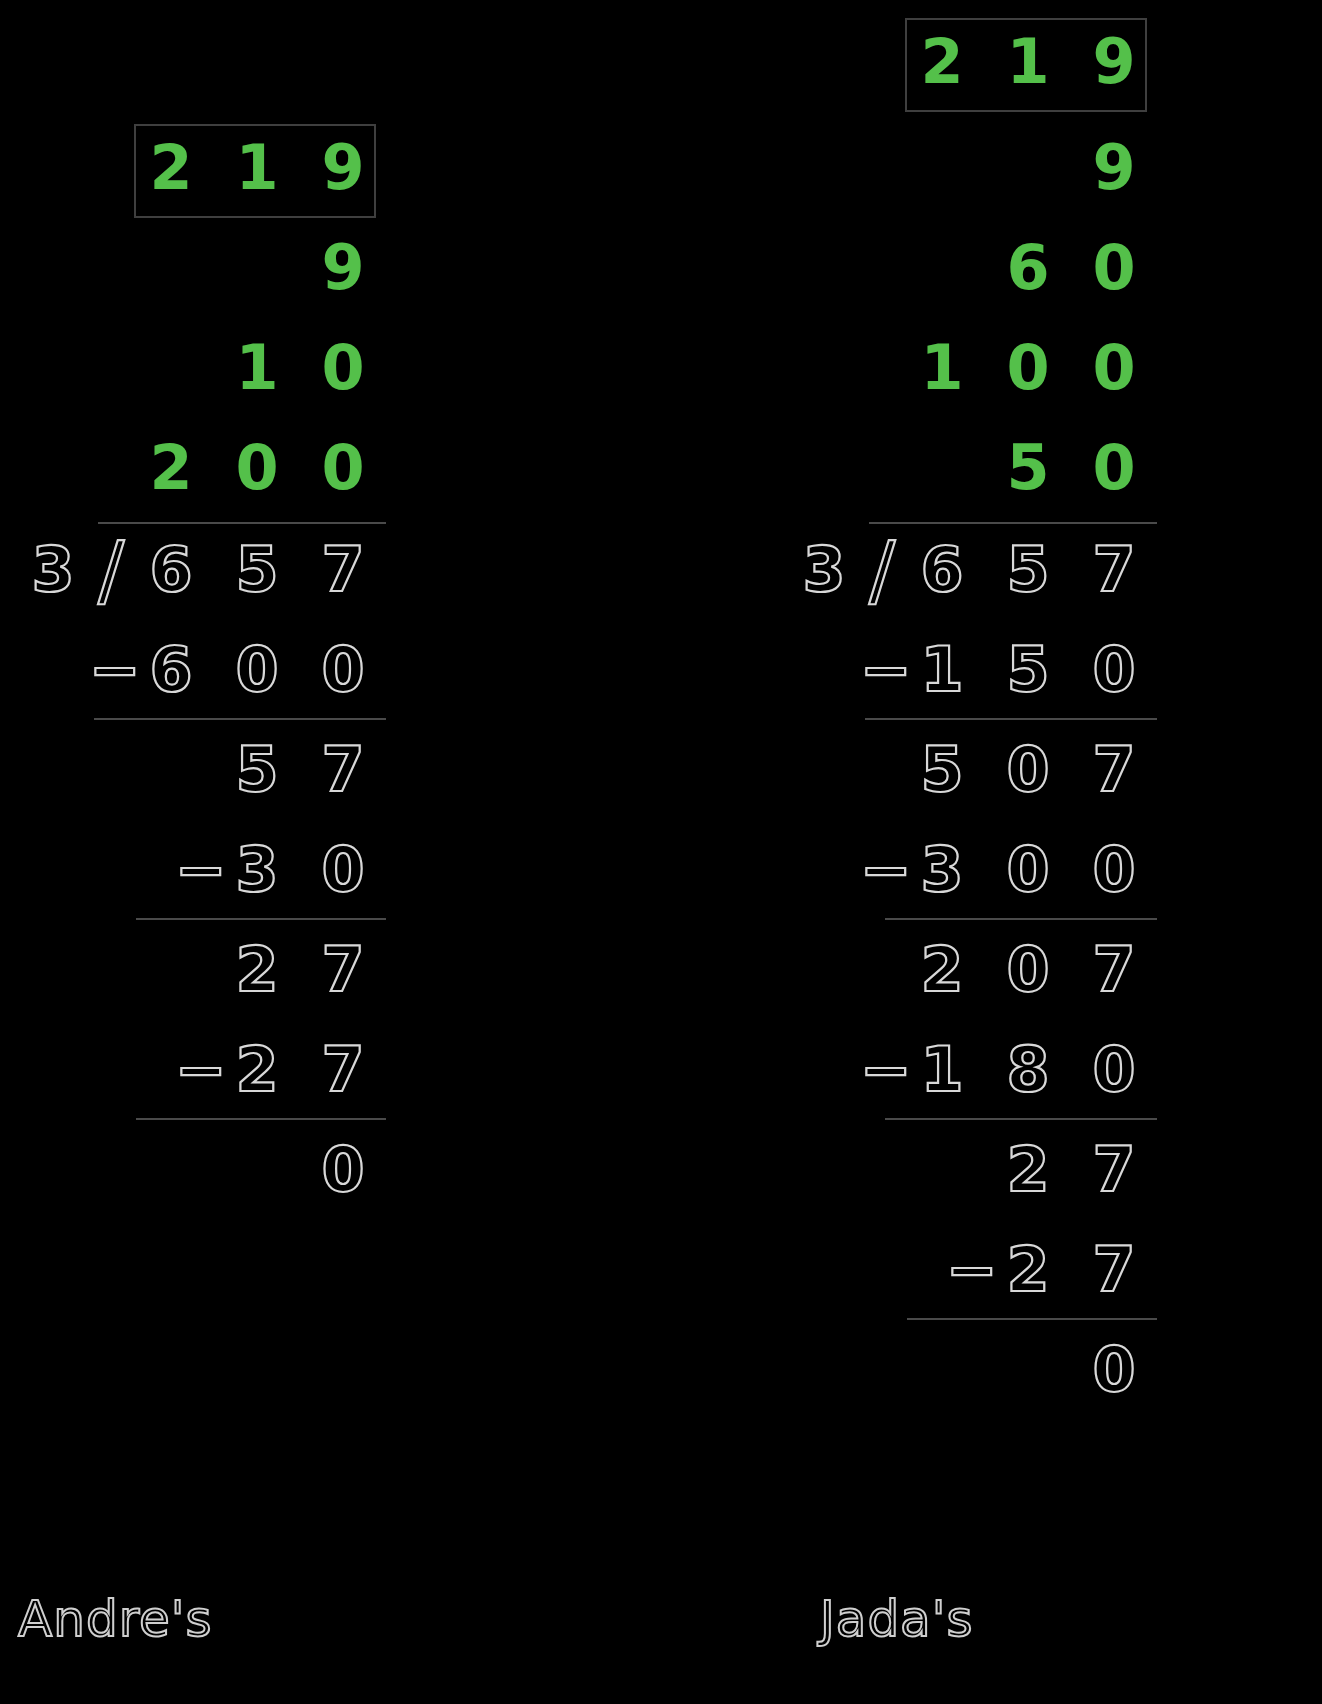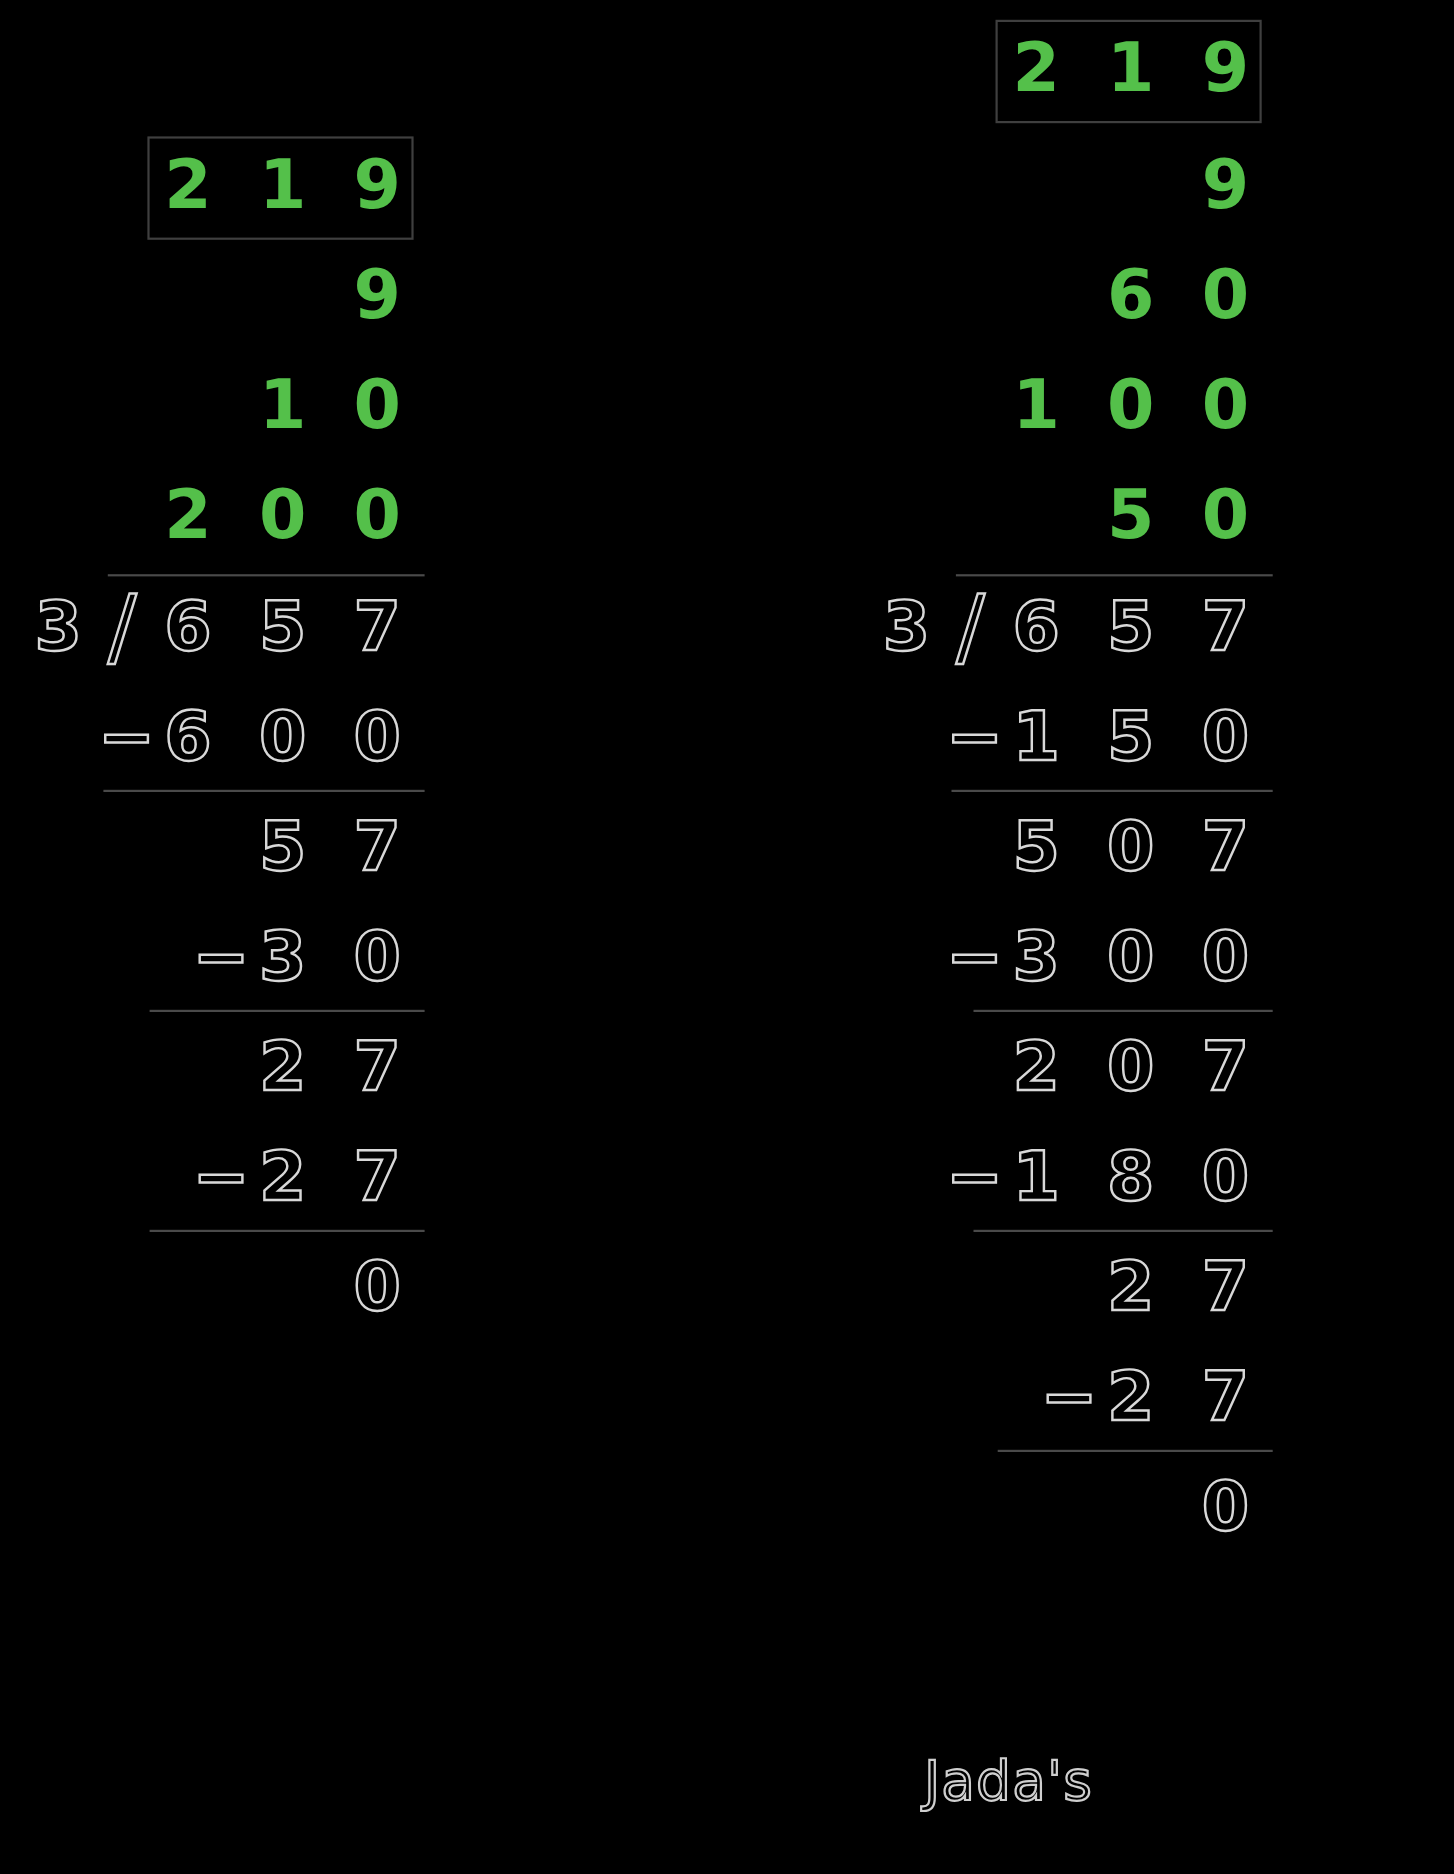--- a/index.html
+++ b/index.html
@@ -75,21 +75,21 @@
   }
 
   .label {
     position: absolute;
     font-size: 50px;
     color: transparent;
     -webkit-text-stroke: 2px #cfcfcf;
     letter-spacing: 1px;
   }
   #andre-label { left: 18px; top: 1590px; }
-  #jada-label  { left: 840px; top: 1590px; }
+  #jada-label  { left: 820px; top: 1590px; }
 </style>
 </head>
 <body>
 
 <div class="canvas">
 
   <div class="work" id="andre-work">
 
     <div class="quotient-box" style="left:134px; top:124px; width:242px; height:94px;"></div>
 
@@ -252,15 +252,16 @@
       <div class="cell c-o outline-digit">7</div>
     </div>
     <div class="divbar" style="left:117px; top:1318px; width:250px;"></div>
 
     <div class="row" style="position:absolute; top:1320px; left:-19px;">
       <div class="cell c-o outline-digit">0</div>
     </div>
 
   </div>
 
+  <div class="label" id="andre-label">Andre's</div>
   <div class="label" id="jada-label">Jada's</div>
 
 </div>
 
 </body></html>

